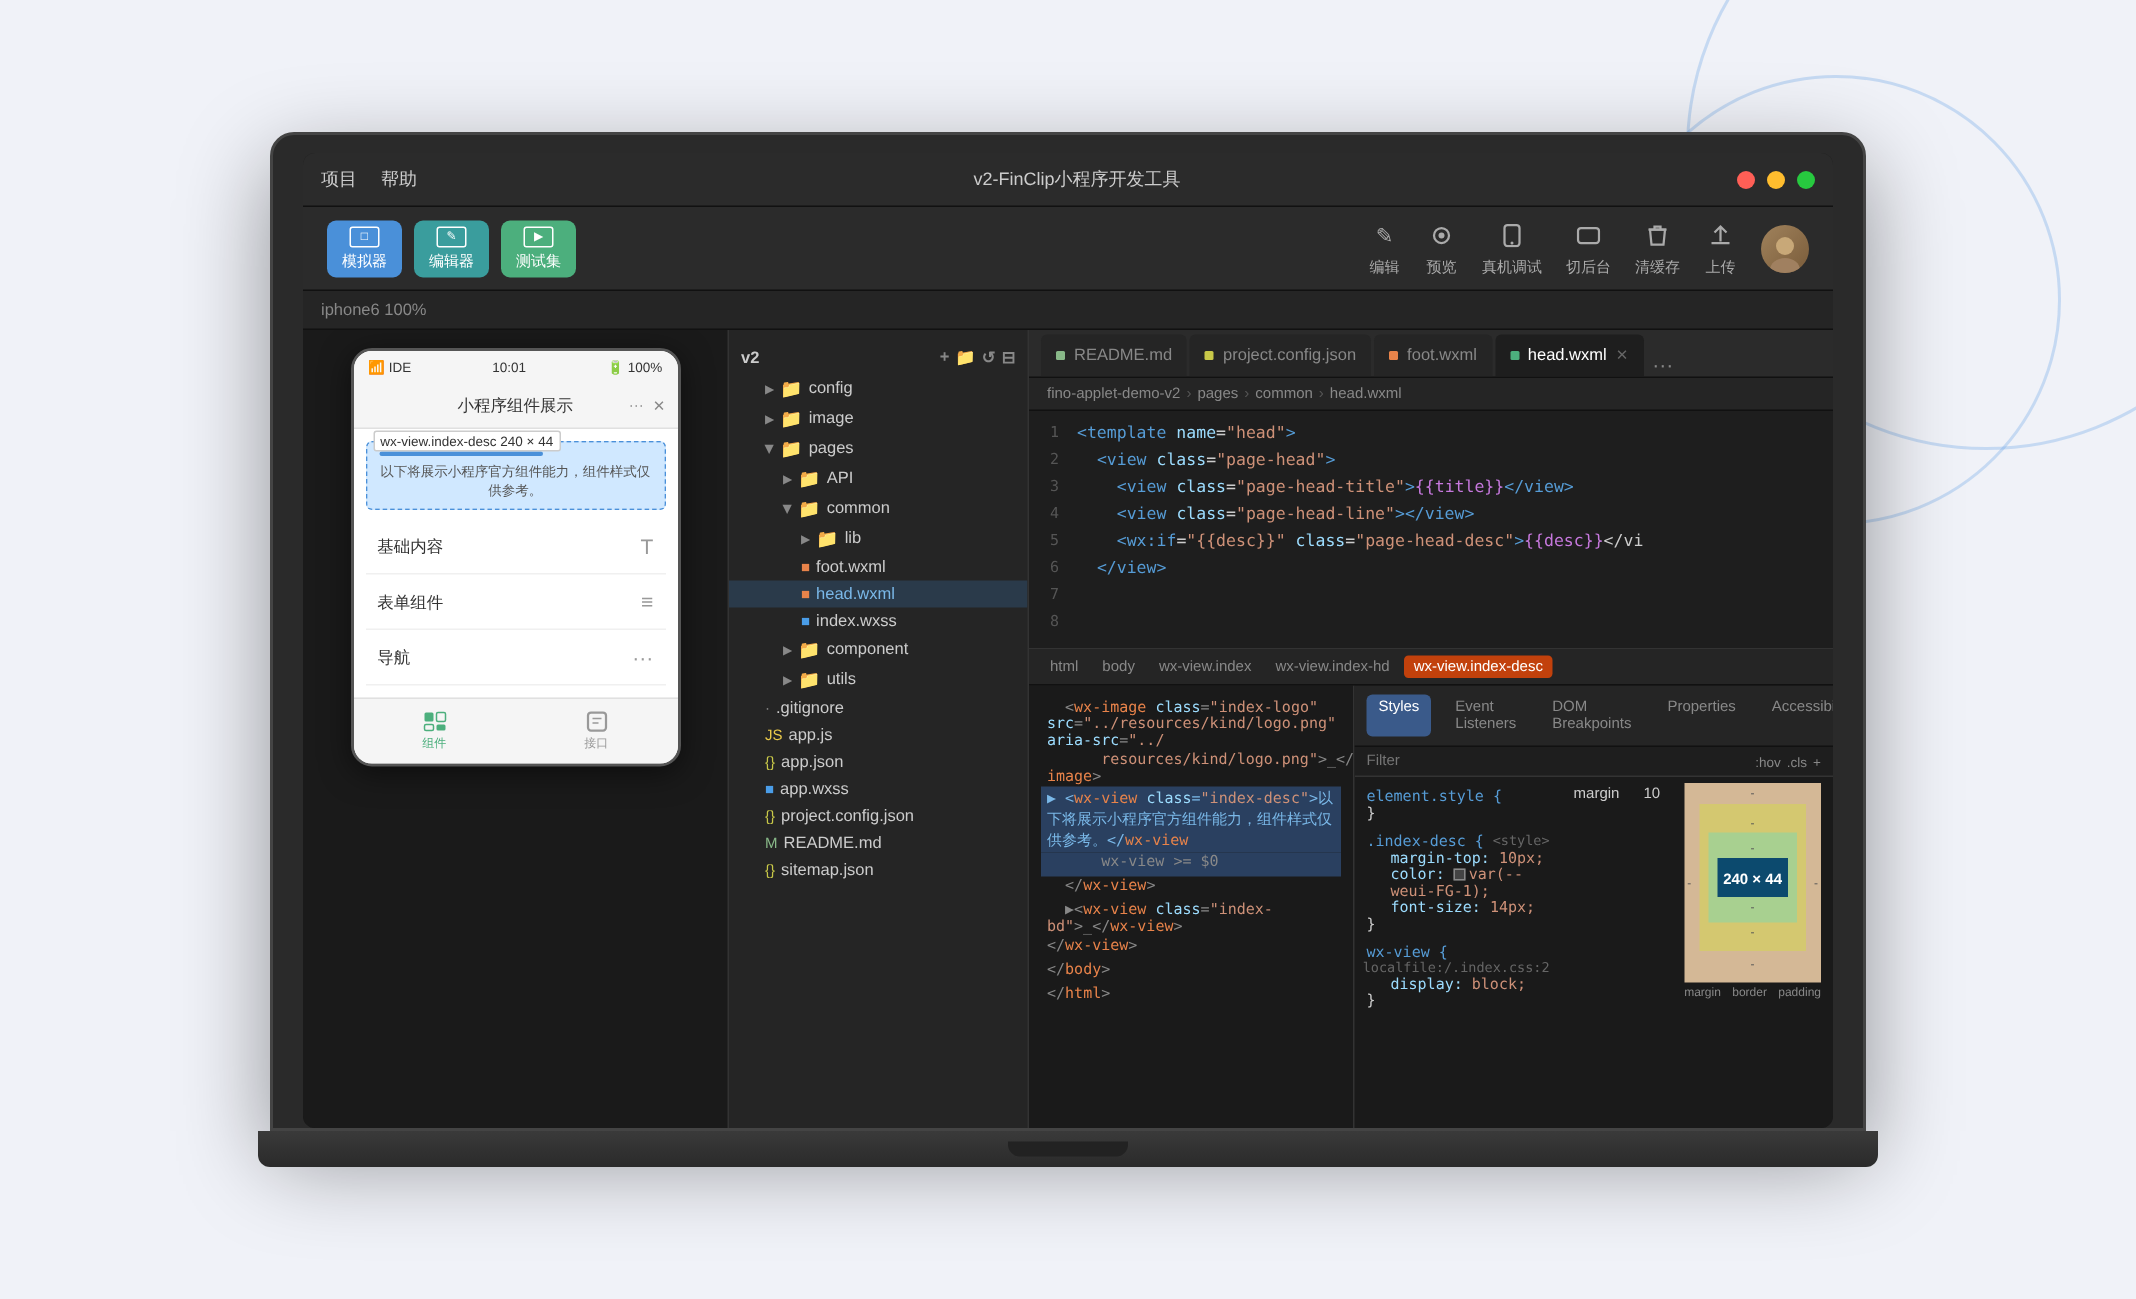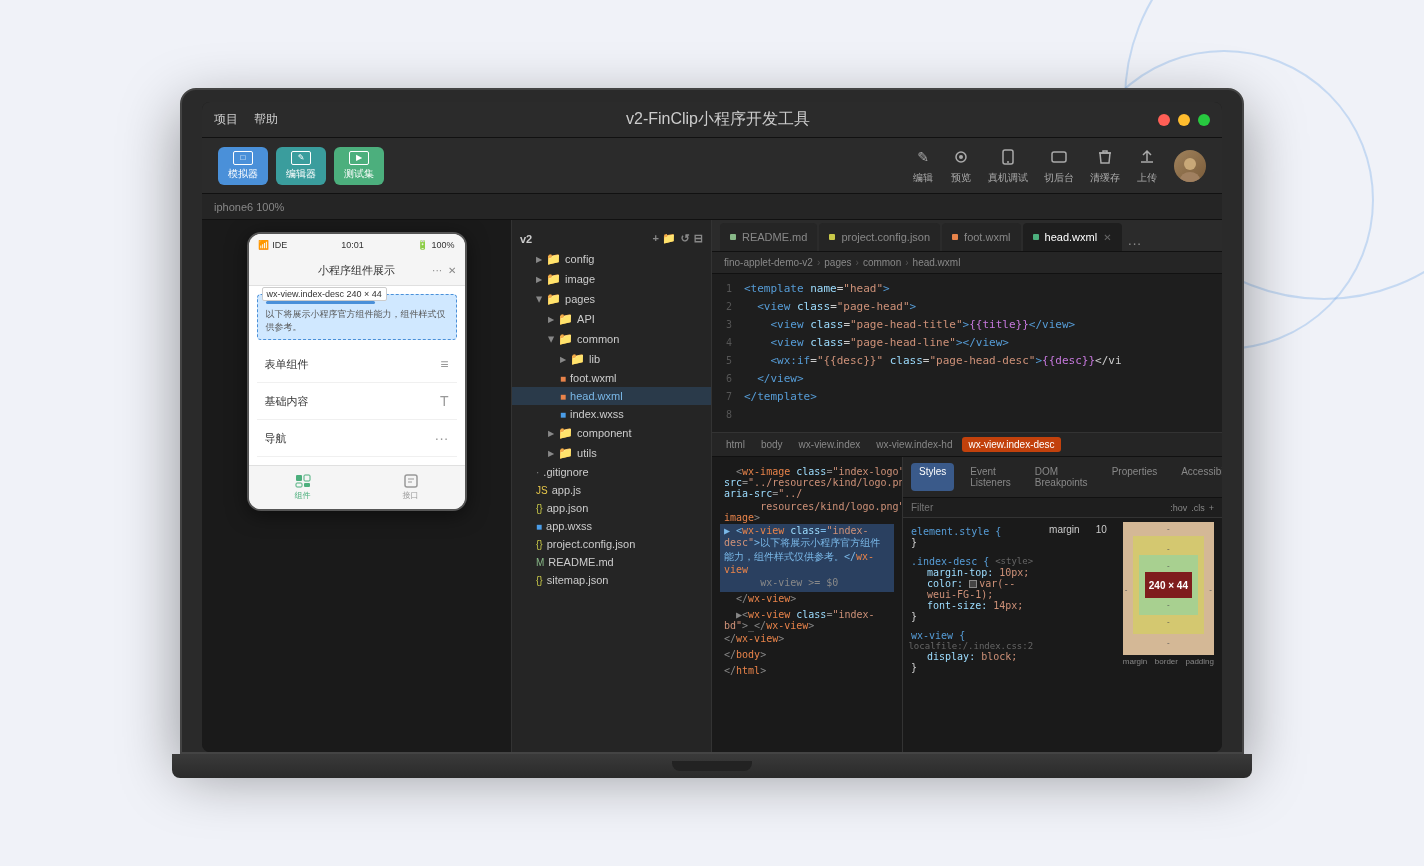--- a/index.html
+++ b/index.html
@@ -95,21 +95,21 @@
     .title-bar-menu {
       display: flex;
       gap: 16px;
       color: #ccc;
       font-size: 12px;
     }
     .title-bar-title {
       flex: 1;
       text-align: center;
       color: #ccc;
-      font-size: 16px;
+      font-size: 12px;
     }
     .title-bar-controls {
       display: flex;
       gap: 8px;
     }
     .win-btn {
       width: 12px; height: 12px;
       border-radius: 50%;
     }
     .win-btn.close { background: #ff5f56; }
@@ -221,26 +221,27 @@
 
     
     .main-content {
       display: flex;
       flex: 1;
       overflow: hidden;
     }
 
     
     .preview-panel {
-      width: 310px;
+      width: 284px;
       background: #1a1a1a;
       border-right: 1px solid #333;
       display: flex;
       flex-direction: column;
       flex-shrink: 0;
+      text-align: center;
     }
 
     .phone-preview {
       flex: 1;
       display: flex;
       flex-direction: column;
       align-items: center;
       padding: 12px;
     }
 
@@ -761,26 +762,26 @@
 
                 <div class="phone-content">
 
                   <div class="phone-selected-item">
                     <div class="phone-selected-label">wx-view.index-desc  240 × 44</div>
                     <div class="phone-selected-bar"></div>
                     <div class="phone-selected-text">以下将展示小程序官方组件能力，组件样式仅供参考。</div>
                   </div>
 
                   <div class="phone-menu-item">
+                    <span>基础内容</span>
+                    <span class="phone-menu-icon">T</span>
+                  </div>
+                  <div class="phone-menu-item">
                     <span>表单组件</span>
                     <span class="phone-menu-icon">≡</span>
-                  </div>
-                  <div class="phone-menu-item">
-                    <span>基础内容</span>
-                    <span class="phone-menu-icon">T</span>
                   </div>
                   <div class="phone-menu-item">
                     <span>导航</span>
                     <span class="phone-menu-icon">···</span>
                   </div>
                 </div>
 
                 <div class="phone-bottom-tabs">
                   <div class="phone-tab active">
                     <div class="phone-tab-icon">
@@ -988,21 +989,20 @@
               <div class="code-line">
                 <span class="line-num">5</span>
                 <span class="code-content">    <span class="kw-tag">&lt;wx:if</span>=<span class="kw-val">"{{desc}}"</span> <span class="kw-attr">class</span>=<span class="kw-val">"page-head-desc"</span><span class="kw-tag">&gt;</span><span class="kw-expr">{{desc}}</span>&lt;/vi</span>
               </div>
               <div class="code-line">
                 <span class="line-num">6</span>
                 <span class="code-content">  <span class="kw-tag">&lt;/view&gt;</span></span>
               </div>
               <div class="code-line">
                 <span class="line-num">7</span>
-                <span class="code-content"><span class="kw-tag">&lt;/template&gt;</span></span>
               </div>
               <div class="code-line">
                 <span class="line-num">8</span>
                 <span class="code-content"></span>
               </div>
             </div>
 
             <div class="bottom-panel">
 
               <div class="html-breadcrumb">
@@ -1110,21 +1110,21 @@
                           <div style="position:absolute;top:2px;left:50%;transform:translateX(-50%);font-size:8px;color:#555;">-</div>
                           <div style="font-size:8px;color:#555;position:absolute;top:50%;left:2px;transform:translateY(-50%);">-</div>
                           <div style="font-size:8px;color:#555;position:absolute;top:50%;right:2px;transform:translateY(-50%);">-</div>
 
                           <div style="background:#d4c870;padding:8px 6px;">
                             <div style="font-size:8px;color:#555;text-align:center;margin-bottom:2px;">-</div>
 
                             <div style="background:#a8d090;padding:6px;">
                               <div style="font-size:8px;color:#555;text-align:center;margin-bottom:2px;">-</div>
 
-                              <div style="background:#7f1d1d;padding:6px 4px;">
+                              <div style="background:#0c4a6e;padding:6px 4px;">
                                 <span style="font-size:10px;color:#fff;font-weight:bold;">240 × 44</span>
                               </div>
                               <div style="font-size:8px;color:#555;text-align:center;margin-top:2px;">-</div>
                             </div>
                             <div style="font-size:8px;color:#555;text-align:center;margin-top:2px;">-</div>
                           </div>
                           <div style="font-size:8px;color:#555;text-align:center;margin-top:4px;">-</div>
                         </div>
 
                         <div style="font-size:8px;color:#888;margin-top:2px;display:flex;justify-content:space-between;">

